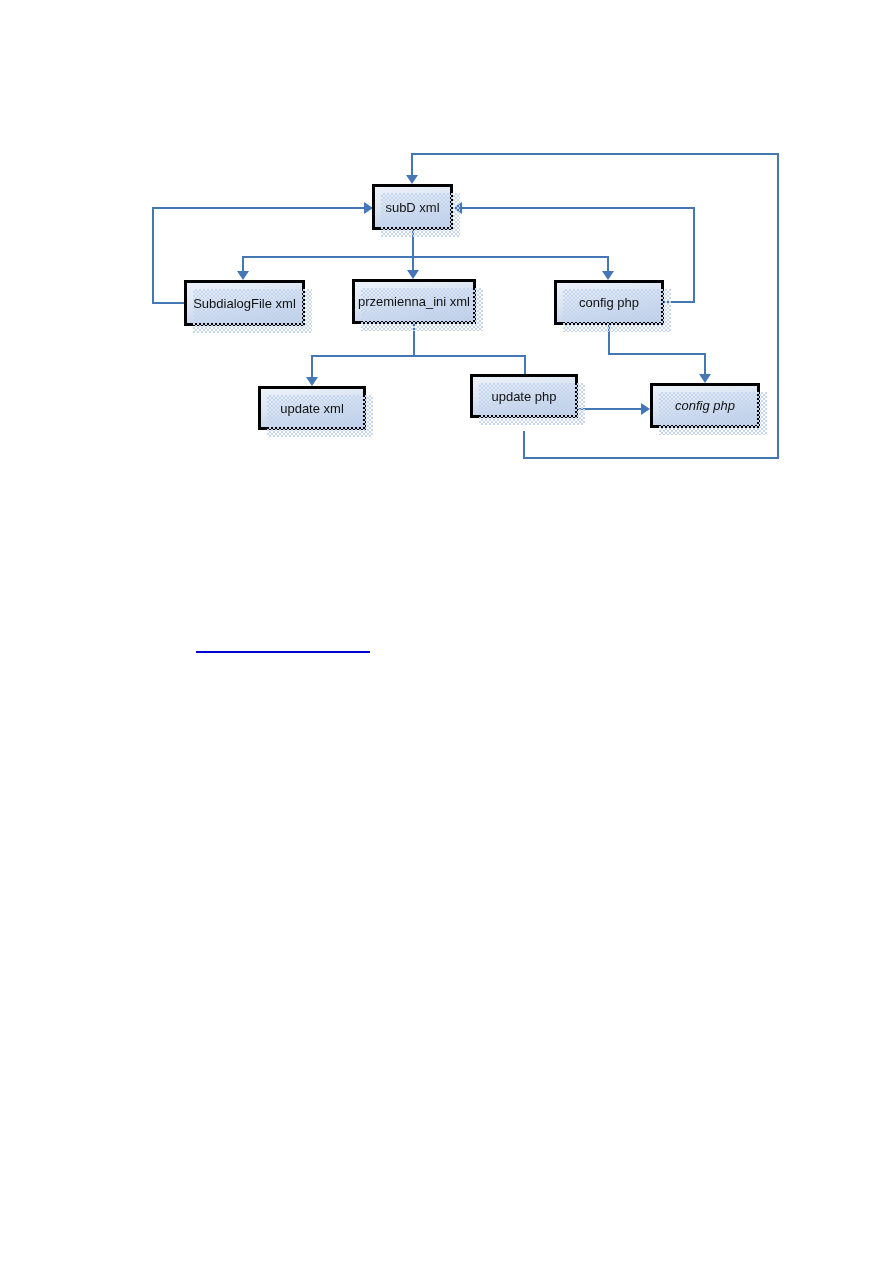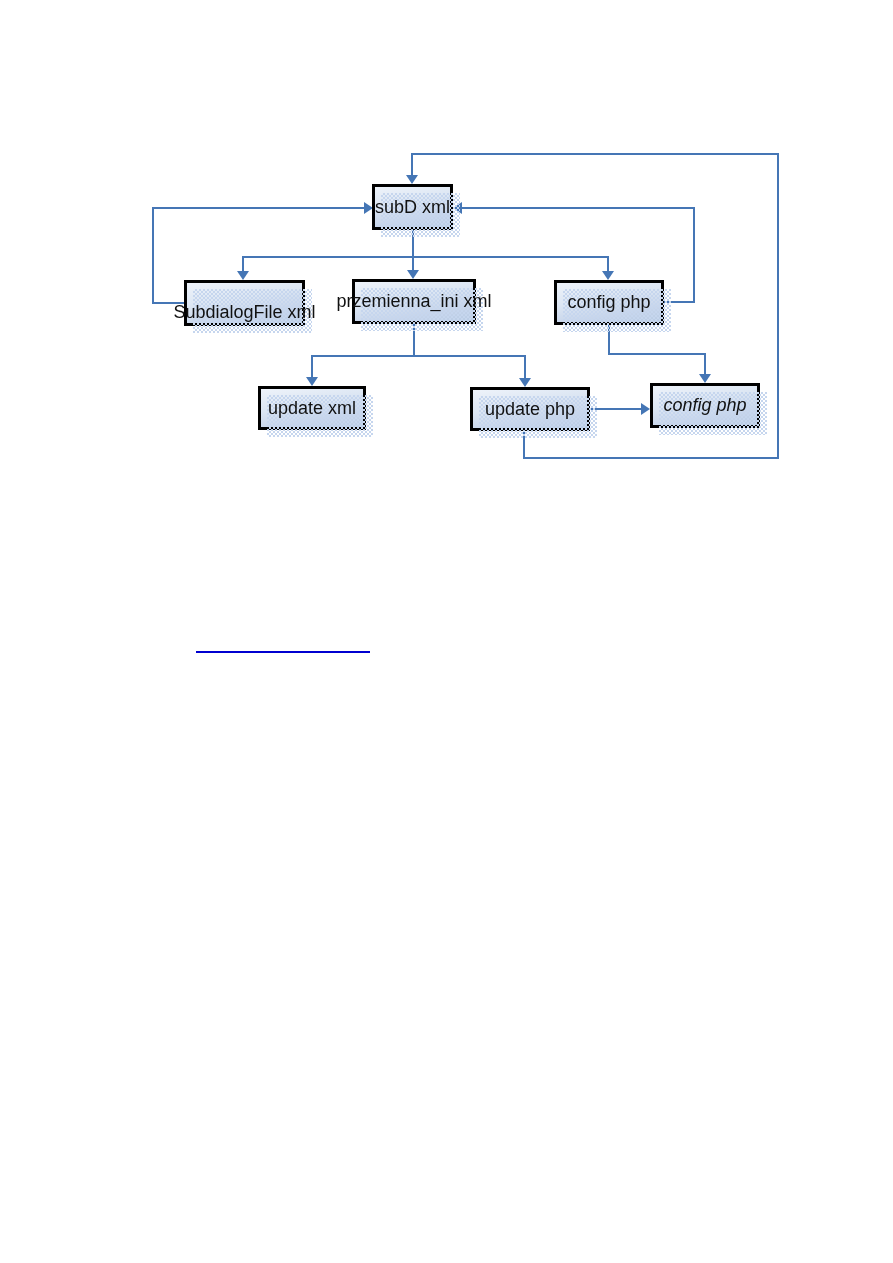--- a/index.html
+++ b/index.html
@@ -17,21 +17,21 @@
   }
   
   .node {
     position: absolute;
     box-sizing: border-box;
     border: 3px solid #000000;
     background: linear-gradient(170deg, #eef3fa 0%, #dce6f3 40%, #c6d4ea 75%, #b7cbe4 100%);
     display: flex;
     align-items: center;
     justify-content: center;
-    font-size: 18px;
+    font-size: 13px;
     color: #111111;
     white-space: nowrap;
     z-index: 2;
   }
   .node::after {
     content: "";
     position: absolute;
     z-index: -1;
     left: 6px;
     top: 6px;
@@ -126,37 +126,37 @@
     <div class="seg" style="left:704px; top:353px; width:2px;  height:22px;"></div>
     <div class="arrow down" style="left:699px; top:374px;"></div>
 
     <div class="seg" style="left:578px; top:408px; width:64px; height:2px;"></div>
     <div class="arrow right" style="left:641px; top:403px;"></div>
 
     <div class="node" style="left:372px; top:184px; width:81px; height:46px;">
       <span>subD xml</span>
     </div>
 
-    <div class="node" style="left:184px; top:280px; width:121px; height:46px;align-items:flex-end;">
+    <div class="node" style="left:184px; top:280px; width:121px; height:46px;">
       <span>SubdialogFile xml</span>
     </div>
 
     <div class="node" style="left:352px; top:279px; width:124px; height:45px;">
       <span>przemienna_ini xml</span>
     </div>
 
     <div class="node" style="left:554px; top:280px; width:110px; height:45px;">
       <span>config php</span>
     </div>
 
     <div class="node" style="left:258px; top:386px; width:108px; height:44px;">
       <span>update xml</span>
     </div>
 
-    <div class="node" style="left:470px; top:387px; width:120px; height:44px;">
+    <div class="node" style="left:470px; top:374px; width:108px; height:44px;">
       <span>update php</span>
     </div>
 
     <div class="node" style="left:650px; top:383px; width:110px; height:45px;font-style:italic;">
       <span>config php</span>
     </div>
 
   </div>
 
   <div class="separator"></div>

